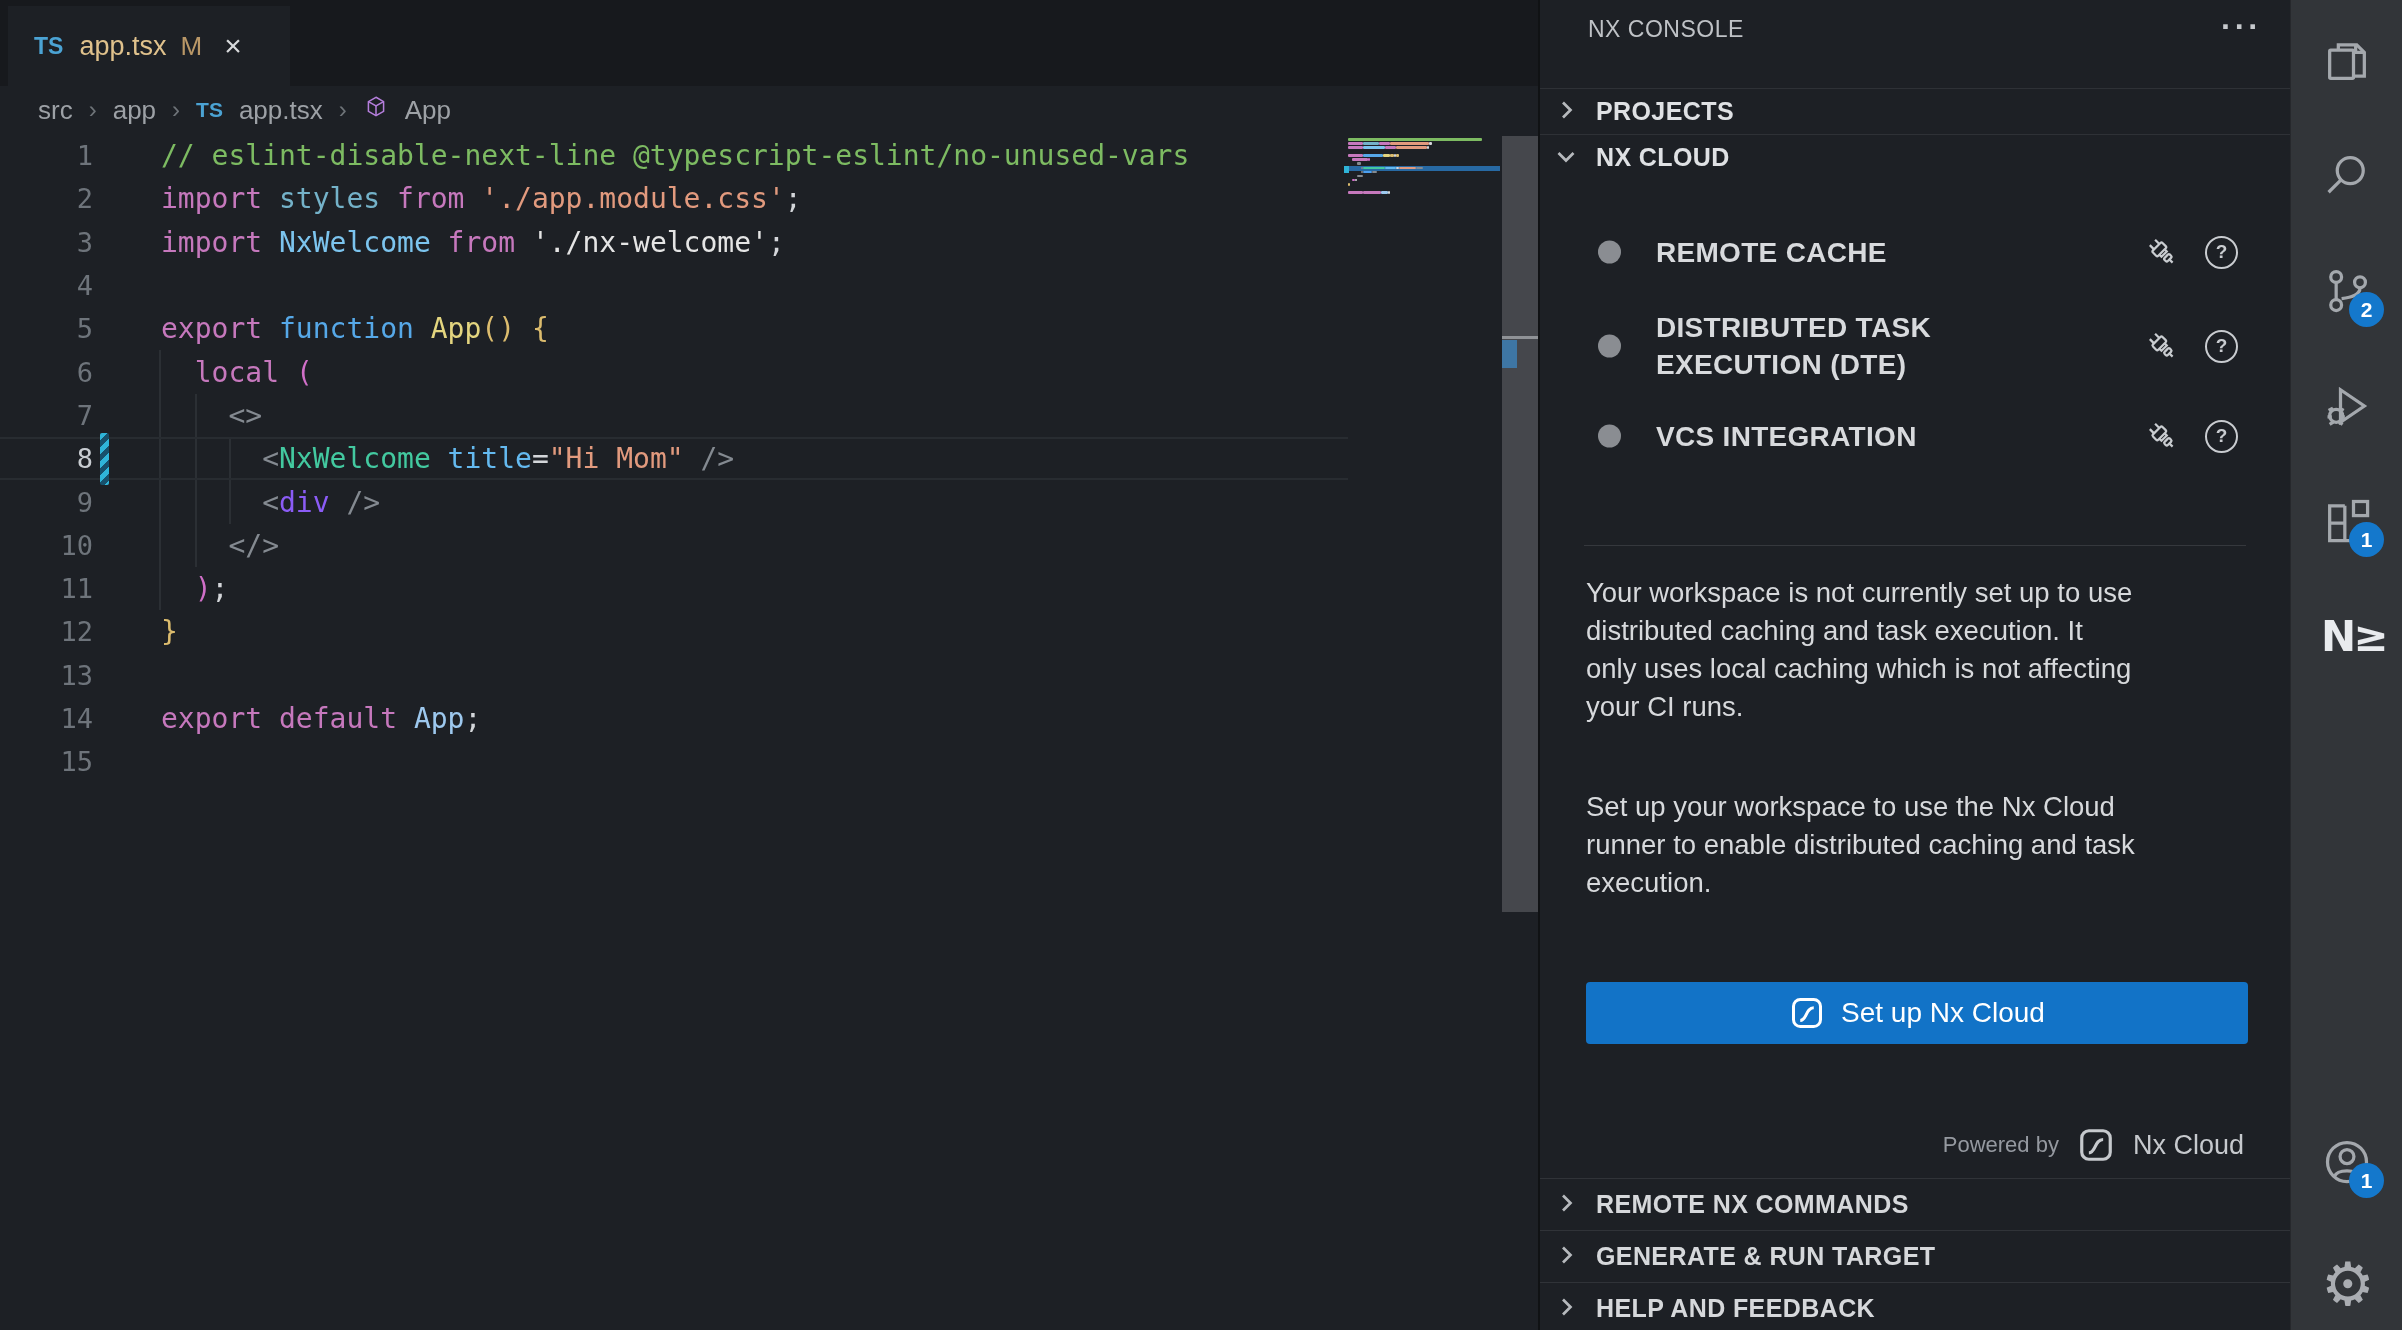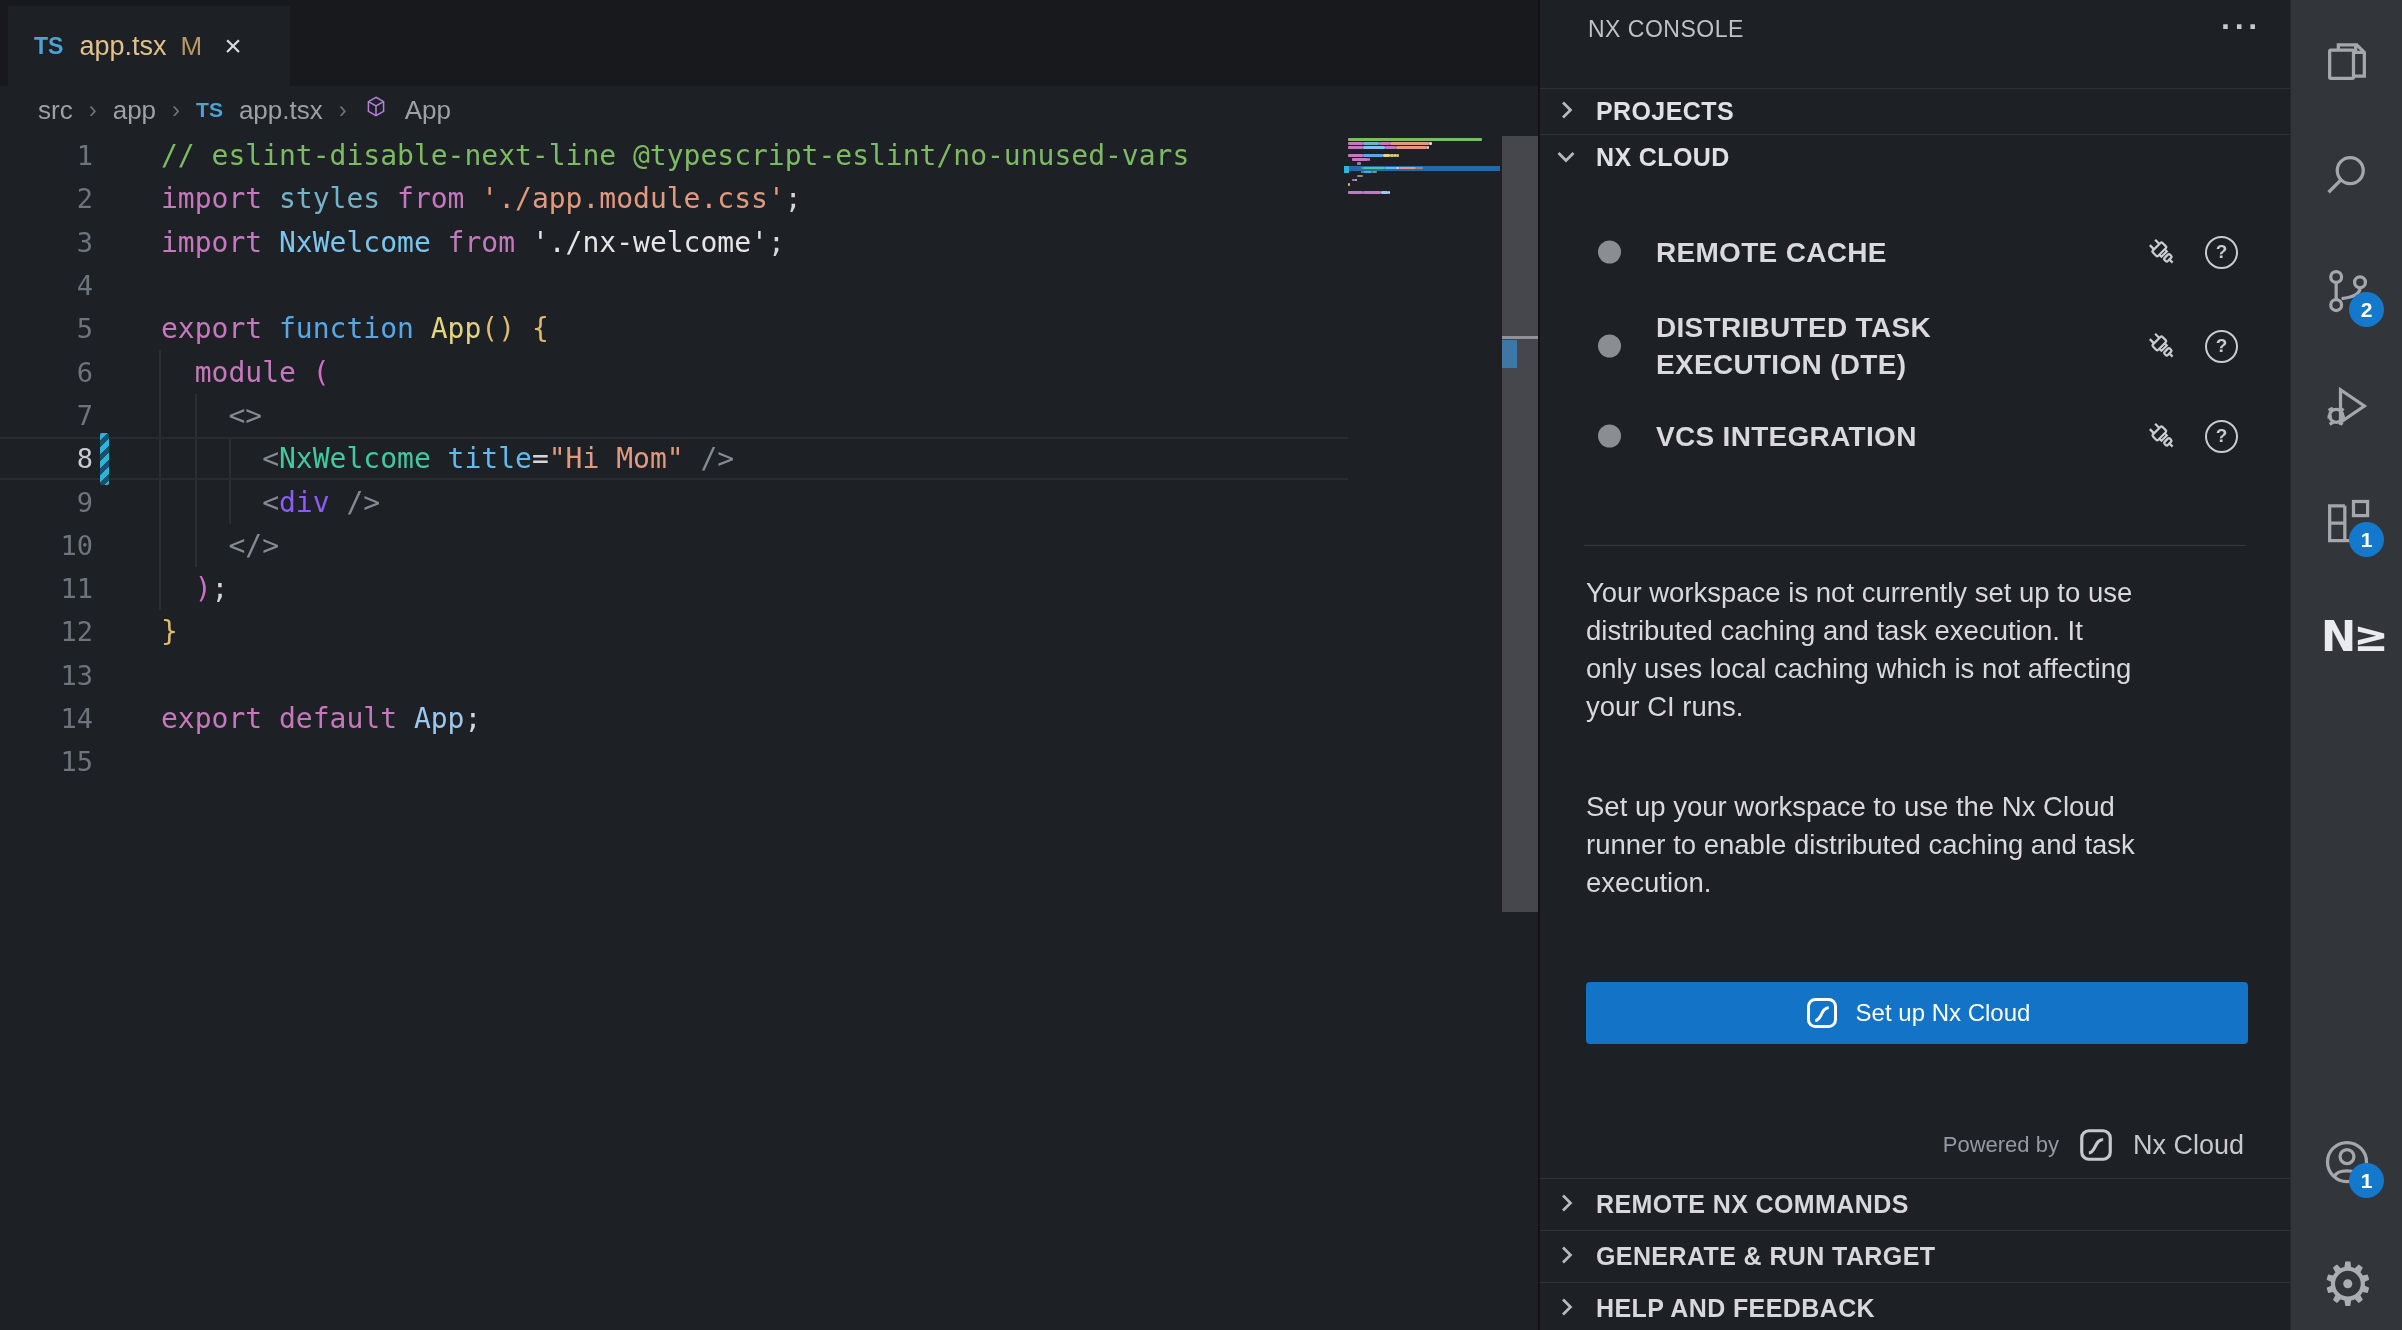--- a/index.html
+++ b/index.html
@@ -70,21 +70,21 @@
   .itm-icons { position:absolute; right:52px; top:50%; transform:translateY(-50%); display:flex; gap:24px; align-items:center; }
   .itm-icons .ic { width:38px; height:38px; display:flex; align-items:center; justify-content:center; }
   .itm-icons svg { stroke:#c9ccd0; fill:none; stroke-width:1.5; }
   .help-circ { width:33px; height:33px; border:2.5px solid #c9ccd0; border-radius:50%;
                display:flex; align-items:center; justify-content:center; font-size:19px; font-weight:bold; color:#c9ccd0; }
 
   .panel-div { position:absolute; left:44px; right:44px; height:1px; background:#35383d; }
   .para { position:absolute; left:46px; width:672px; font-size:27.5px; line-height:38px; color:#d7d9dc; white-space:pre-line; }
 
   .nx-button { position:absolute; left:46px; top:982px; width:662px; height:62px; background:#1273c7; border:none;
-               border-radius:4px; color:#ffffff; font-size:24px; font-family:"Liberation Sans", sans-serif;
+               border-radius:4px; color:#ffffff; font-size:28px; font-family:"Liberation Sans", sans-serif;
                display:flex; align-items:center; justify-content:center; gap:16px; cursor:pointer; }
   .nx-button svg { stroke:#ffffff; fill:none; stroke-width:2; }
 
   .powered { position:absolute; right:46px; top:1120px; height:50px; display:flex; align-items:center; gap:18px; }
   .powered .pb { font-size:22px; color:#9599a0; }
   .powered .brand { font-size:27px; color:#c6c9cd; }
   .powered svg { stroke:#c6c9cd; fill:none; stroke-width:2; }
 
   .bottom-row { position:absolute; left:0; width:100%; height:52px; display:flex; align-items:center; gap:18px;
                 padding-left:14px; border-top:1px solid #303338; }
@@ -174,21 +174,21 @@
           <div class="line">
             <span class="ln">4</span>
             <span class="codetext"></span>
           </div>
           <div class="line">
             <span class="ln">5</span>
             <span class="codetext"><span style="color: rgb(198, 120, 189);">export </span><span style="color: rgb(86, 168, 232);">function </span><span style="color: rgb(227, 213, 127);">App</span><span style="color: rgb(220, 188, 110);">()</span><span style="color: rgb(212, 214, 218);"> </span><span style="color: rgb(220, 188, 110);">{</span></span>
           </div>
           <div class="line">
             <span class="ln">6</span>
-            <span class="codetext"><span style="color: transparent;">  </span><span style="color: rgb(198, 120, 189);">module </span><span style="color: rgb(208, 111, 200);">(</span></span>
+            <span class="codetext"><span style="color: transparent;">  </span><span style="color: rgb(198, 120, 189);">local </span><span style="color: rgb(208, 111, 200);">(</span></span>
           </div>
           <div class="line">
             <span class="ln">7</span>
             <span class="codetext"><span style="color: transparent;">    </span><span style="color: rgb(132, 138, 145);">&lt;&gt;</span></span>
           </div>
           <div class="line active">
             <span class="ln">8</span>
             <span class="codetext"><span style="color: transparent;">      </span><span style="color: rgb(132, 138, 145);">&lt;</span><span style="color: rgb(67, 201, 160);">NxWelcome </span><span style="color: rgb(100, 185, 239);">title</span><span style="color: rgb(212, 214, 218);">=</span><span style="color: rgb(226, 154, 126);">"Hi Mom"</span><span style="color: rgb(132, 138, 145);"> /&gt;</span></span>
           </div>
           <div class="line">

